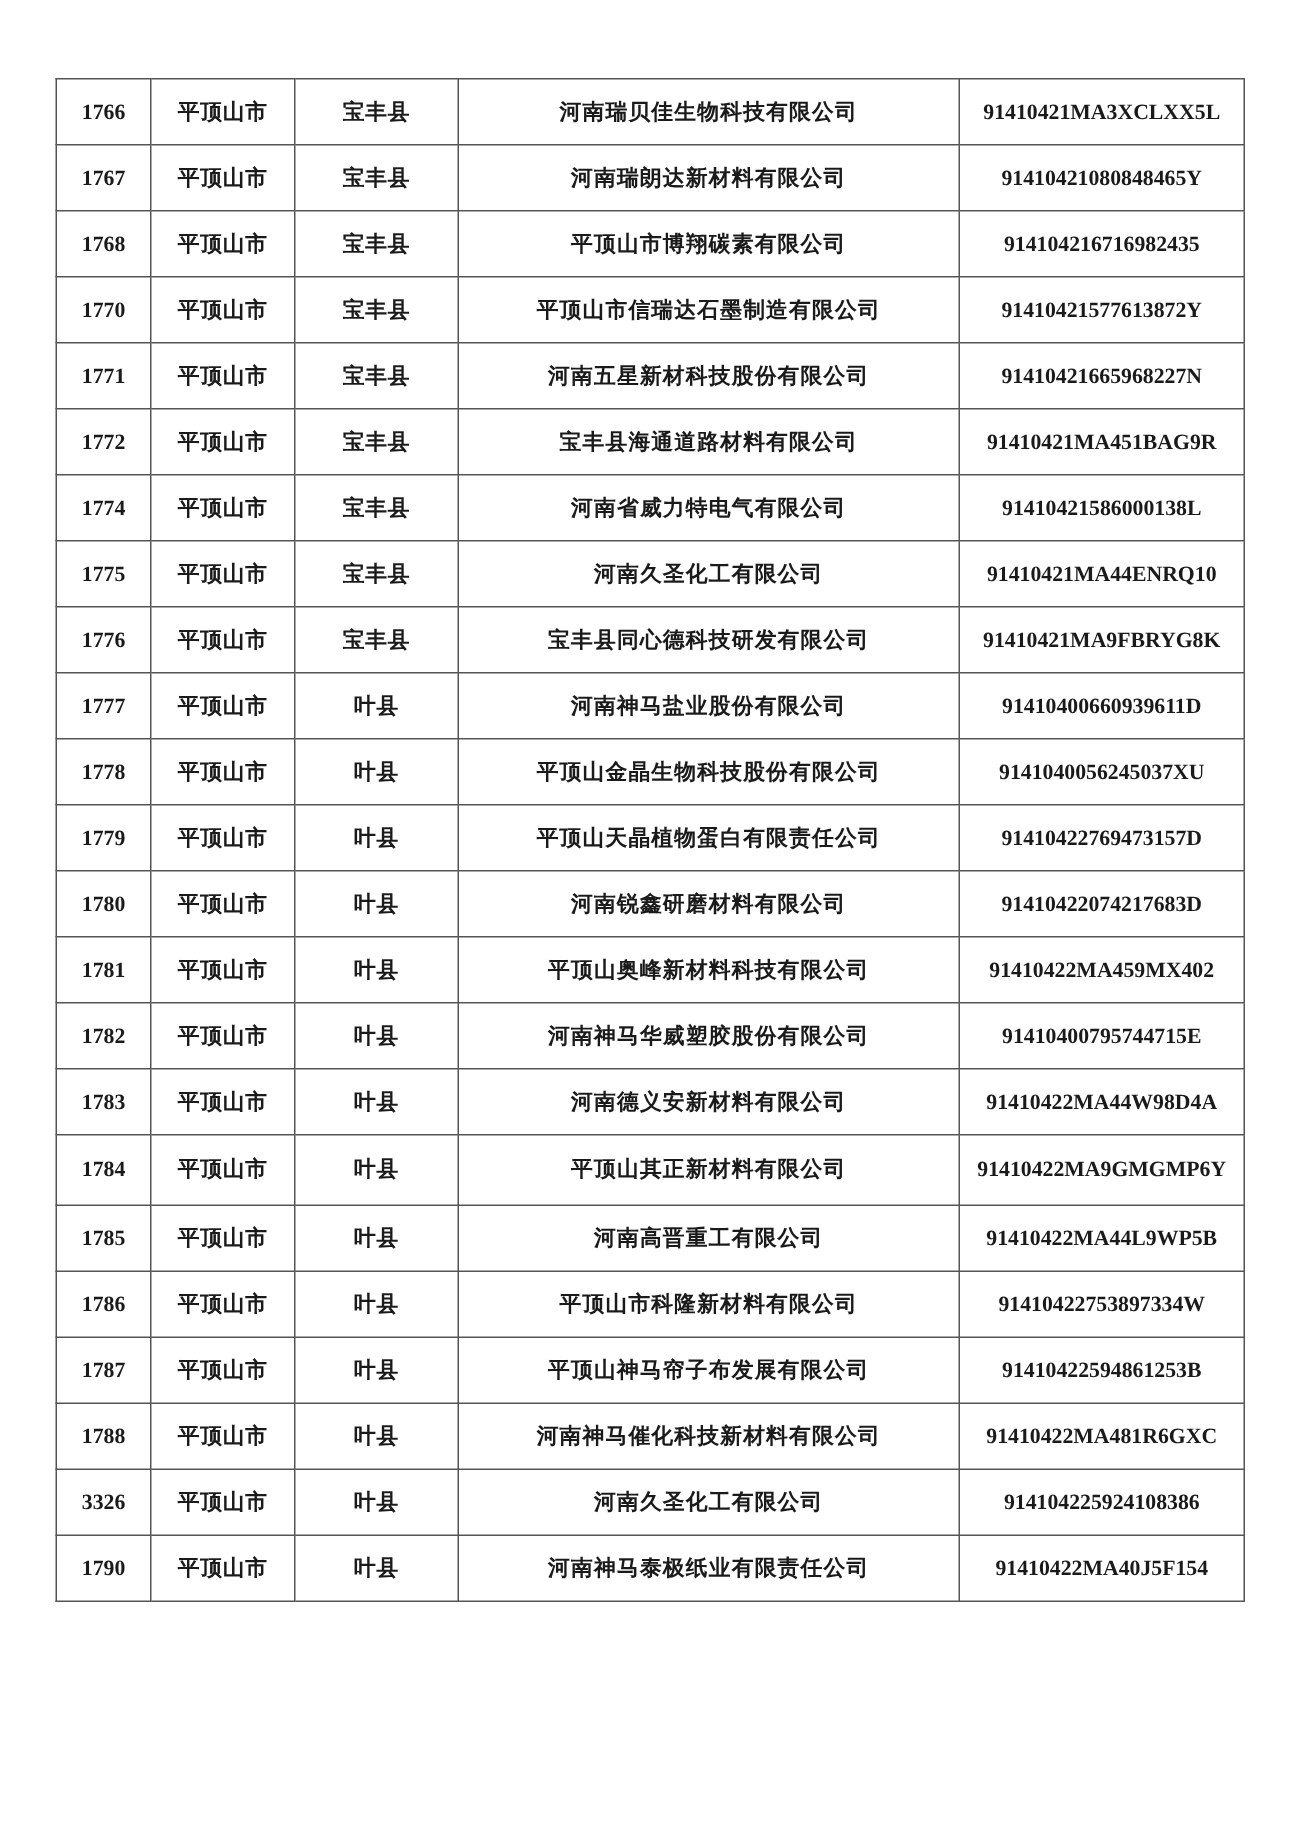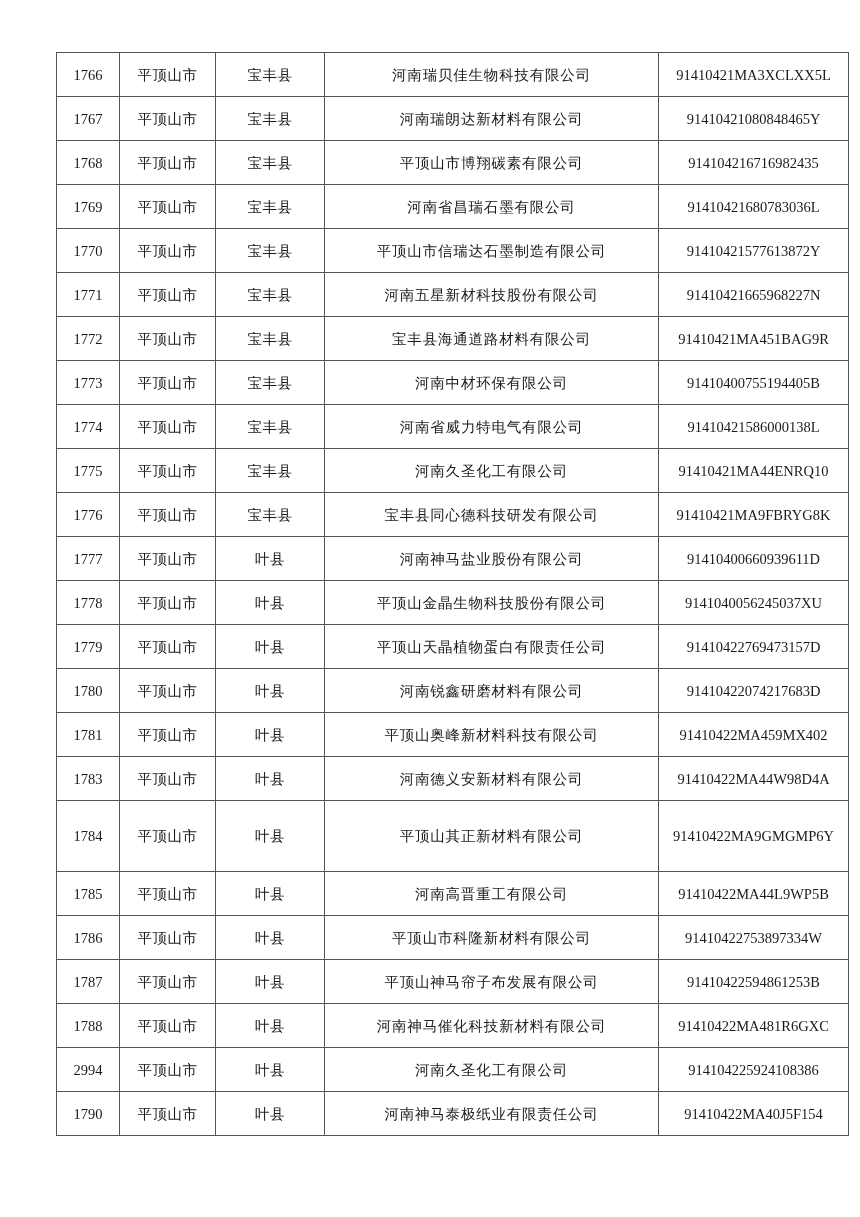--- a/index.html
+++ b/index.html
@@ -9,22 +9,23 @@
     }
     body {
       width: 860px;
       height: 1217px;
       position: relative;
       font-family: "DejaVu Serif", "Liberation Serif", serif;
       color: #1a1a1a;
     }
     .page {
       position: absolute;
-      left: 56px;
+      left: 37px;
       top: 52px;
+      font-weight: bold;
     }
     table.registry {
       border-collapse: collapse;
       table-layout: fixed;
       width: 773px;
     }
     table.registry td {
       border: 1px solid #555555;
       text-align: center;
       vertical-align: middle;
@@ -62,27 +63,20 @@
           <td class="c-code">91410421080848465Y</td>
         </tr>
       <tr>
           <td class="c-num">1768</td>
           <td class="c-city">平顶山市</td>
           <td class="c-county">宝丰县</td>
           <td class="c-name">平顶山市博翔碳素有限公司</td>
           <td class="c-code">914104216716982435</td>
         </tr>
       <tr>
-          <td class="c-num">1769</td>
-          <td class="c-city">平顶山市</td>
-          <td class="c-county">宝丰县</td>
-          <td class="c-name">河南省昌瑞石墨有限公司</td>
-          <td class="c-code">91410421680783036L</td>
-        </tr>
-      <tr>
           <td class="c-num">1770</td>
           <td class="c-city">平顶山市</td>
           <td class="c-county">宝丰县</td>
           <td class="c-name">平顶山市信瑞达石墨制造有限公司</td>
           <td class="c-code">91410421577613872Y</td>
         </tr>
       <tr>
           <td class="c-num">1771</td>
           <td class="c-city">平顶山市</td>
           <td class="c-county">宝丰县</td>
@@ -90,27 +84,20 @@
           <td class="c-code">91410421665968227N</td>
         </tr>
       <tr>
           <td class="c-num">1772</td>
           <td class="c-city">平顶山市</td>
           <td class="c-county">宝丰县</td>
           <td class="c-name">宝丰县海通道路材料有限公司</td>
           <td class="c-code">91410421MA451BAG9R</td>
         </tr>
       <tr>
-          <td class="c-num">1773</td>
-          <td class="c-city">平顶山市</td>
-          <td class="c-county">宝丰县</td>
-          <td class="c-name">河南中材环保有限公司</td>
-          <td class="c-code">91410400755194405B</td>
-        </tr>
-      <tr>
           <td class="c-num">1774</td>
           <td class="c-city">平顶山市</td>
           <td class="c-county">宝丰县</td>
           <td class="c-name">河南省威力特电气有限公司</td>
           <td class="c-code">91410421586000138L</td>
         </tr>
       <tr>
           <td class="c-num">1775</td>
           <td class="c-city">平顶山市</td>
           <td class="c-county">宝丰县</td>
@@ -153,32 +140,39 @@
           <td class="c-code">91410422074217683D</td>
         </tr>
       <tr>
           <td class="c-num">1781</td>
           <td class="c-city">平顶山市</td>
           <td class="c-county">叶县</td>
           <td class="c-name">平顶山奥峰新材料科技有限公司</td>
           <td class="c-code">91410422MA459MX402</td>
         </tr>
       <tr>
+          <td class="c-num">1782</td>
+          <td class="c-city">平顶山市</td>
+          <td class="c-county">叶县</td>
+          <td class="c-name">河南神马华威塑胶股份有限公司</td>
+          <td class="c-code">91410400795744715E</td>
+        </tr>
+      <tr>
           <td class="c-num">1783</td>
           <td class="c-city">平顶山市</td>
           <td class="c-county">叶县</td>
           <td class="c-name">河南德义安新材料有限公司</td>
           <td class="c-code">91410422MA44W98D4A</td>
         </tr>
       <tr class="tall">
           <td class="c-num">1784</td>
           <td class="c-city">平顶山市</td>
           <td class="c-county">叶县</td>
           <td class="c-name">平顶山其正新材料有限公司</td>
-          <td class="c-code" style="word-break: break-all; padding: 12px 6px;">91410422MA9GMGMP6Y</td>
+          <td class="c-code" style="word-break: break-all; padding: 0 6px;">91410422MA9GMGMP6Y</td>
         </tr>
       <tr>
           <td class="c-num">1785</td>
           <td class="c-city">平顶山市</td>
           <td class="c-county">叶县</td>
           <td class="c-name">河南高晋重工有限公司</td>
           <td class="c-code">91410422MA44L9WP5B</td>
         </tr>
       <tr>
           <td class="c-num">1786</td>
@@ -195,21 +189,21 @@
           <td class="c-code">91410422594861253B</td>
         </tr>
       <tr>
           <td class="c-num">1788</td>
           <td class="c-city">平顶山市</td>
           <td class="c-county">叶县</td>
           <td class="c-name">河南神马催化科技新材料有限公司</td>
           <td class="c-code">91410422MA481R6GXC</td>
         </tr>
       <tr>
-          <td class="c-num">2994</td>
+          <td class="c-num">3326</td>
           <td class="c-city">平顶山市</td>
           <td class="c-county">叶县</td>
           <td class="c-name">河南久圣化工有限公司</td>
           <td class="c-code">914104225924108386</td>
         </tr>
       <tr>
           <td class="c-num">1790</td>
           <td class="c-city">平顶山市</td>
           <td class="c-county">叶县</td>
           <td class="c-name">河南神马泰极纸业有限责任公司</td>

